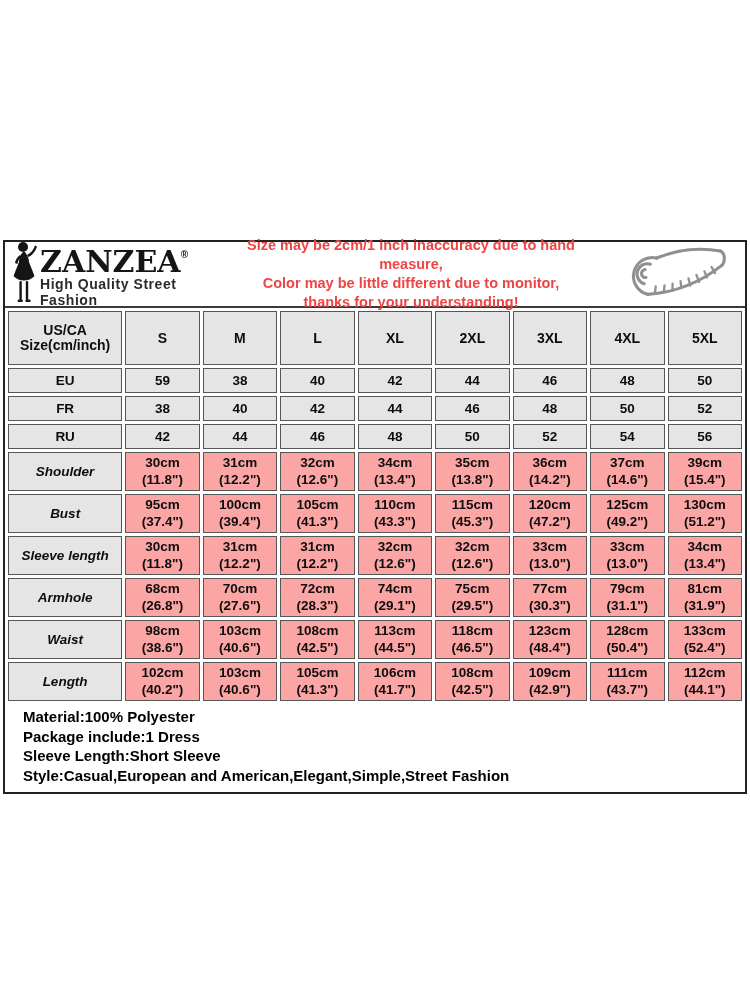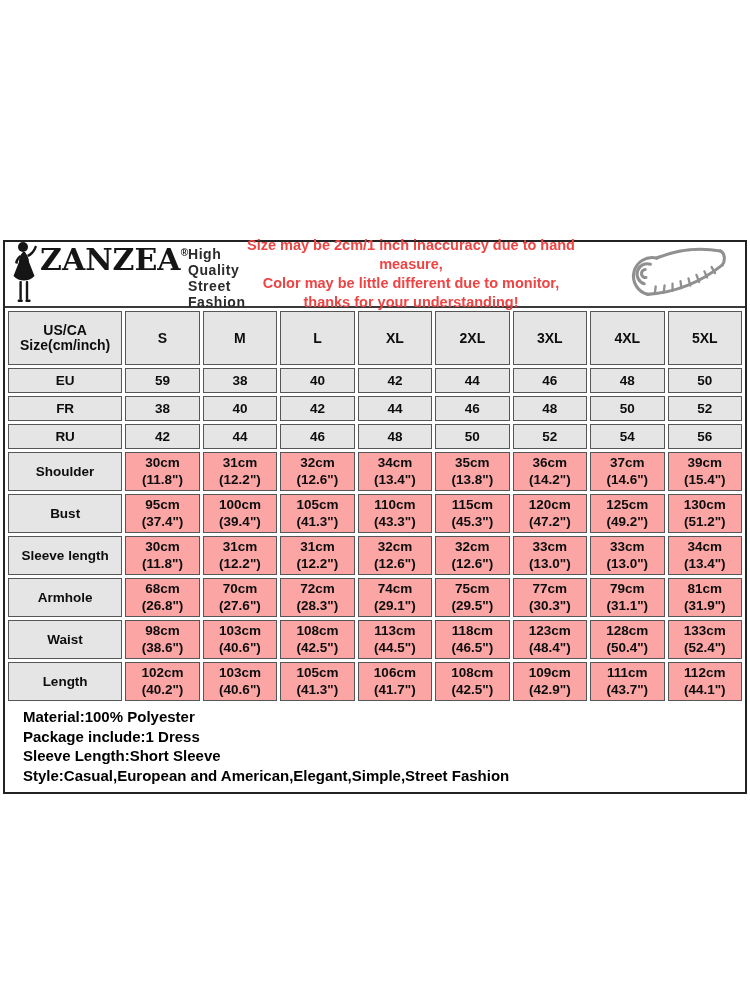--- a/index.html
+++ b/index.html
@@ -11,21 +11,21 @@
     border: 2px solid #222; background: #fff;
   }
 
   
   .top {
     display: flex; align-items: center; height: 66px;
     border-bottom: 2px solid #3a3a3a; padding: 0 8px 0 4px;
   }
   .logo { width: 212px; display: flex; align-items: center; flex-shrink: 0; }
   .logo-figure { flex: 0 0 auto; margin-right: 1px; }
-  .logo-textwrap { display: flex; flex-direction: row; margin-top: 8px; }
+  .logo-textwrap { display: flex; flex-direction: column; margin-top: 8px; }
   .brand-line { display: flex; align-items: flex-start; }
   .brand {
     font-family: "DejaVu Serif", serif; font-weight: bold; font-size: 30px;
     line-height: 28px; letter-spacing: 0px; color: #151515;
   }
   .reg { font-size: 10px; font-weight: bold; margin-top: 1px; }
   .tagline { font-size: 14px; font-weight: bold; letter-spacing: 0.55px; color: #2b2b2b; margin-top: 0px; }
 
   .notice { flex: 1; text-align: center; font-weight: bold; font-size: 14.5px; line-height: 19px; color: #ef4444; }
 
@@ -35,21 +35,21 @@
   table.size-chart { width: 100%; border-collapse: separate; border-spacing: 3px; }
   .size-chart th, .size-chart td {
     border: 1px solid #565656; text-align: center; vertical-align: middle;
     font-weight: bold; color: #0d0d0d; font-size: 13.5px; padding: 3px 1px;
     background: #e5e5e5;
   }
   .size-chart thead th { height: 34px; font-size: 14px; }
   th.corner { width: 13%; font-size: 13px; line-height: 15px; padding: 11px; }
   .size-chart tbody tr th { height: 25px; }
   .size-chart tr.measure td { background: #fca5a5; line-height: 16.5px; padding: 2px 1px; font-size: 13.5px; }
-  .size-chart tr.measure th { line-height: 16px; }
+  .size-chart tr.measure th { line-height: 16px; font-style: italic; }
 
   
   .details { padding: 3px 6px 7px 18px; }
   .details div { font-weight: bold; font-size: 15px; line-height: 19.5px; color: #000; }
 </style>
 </head>
 <body>
 
 <div class="sheet">
 

